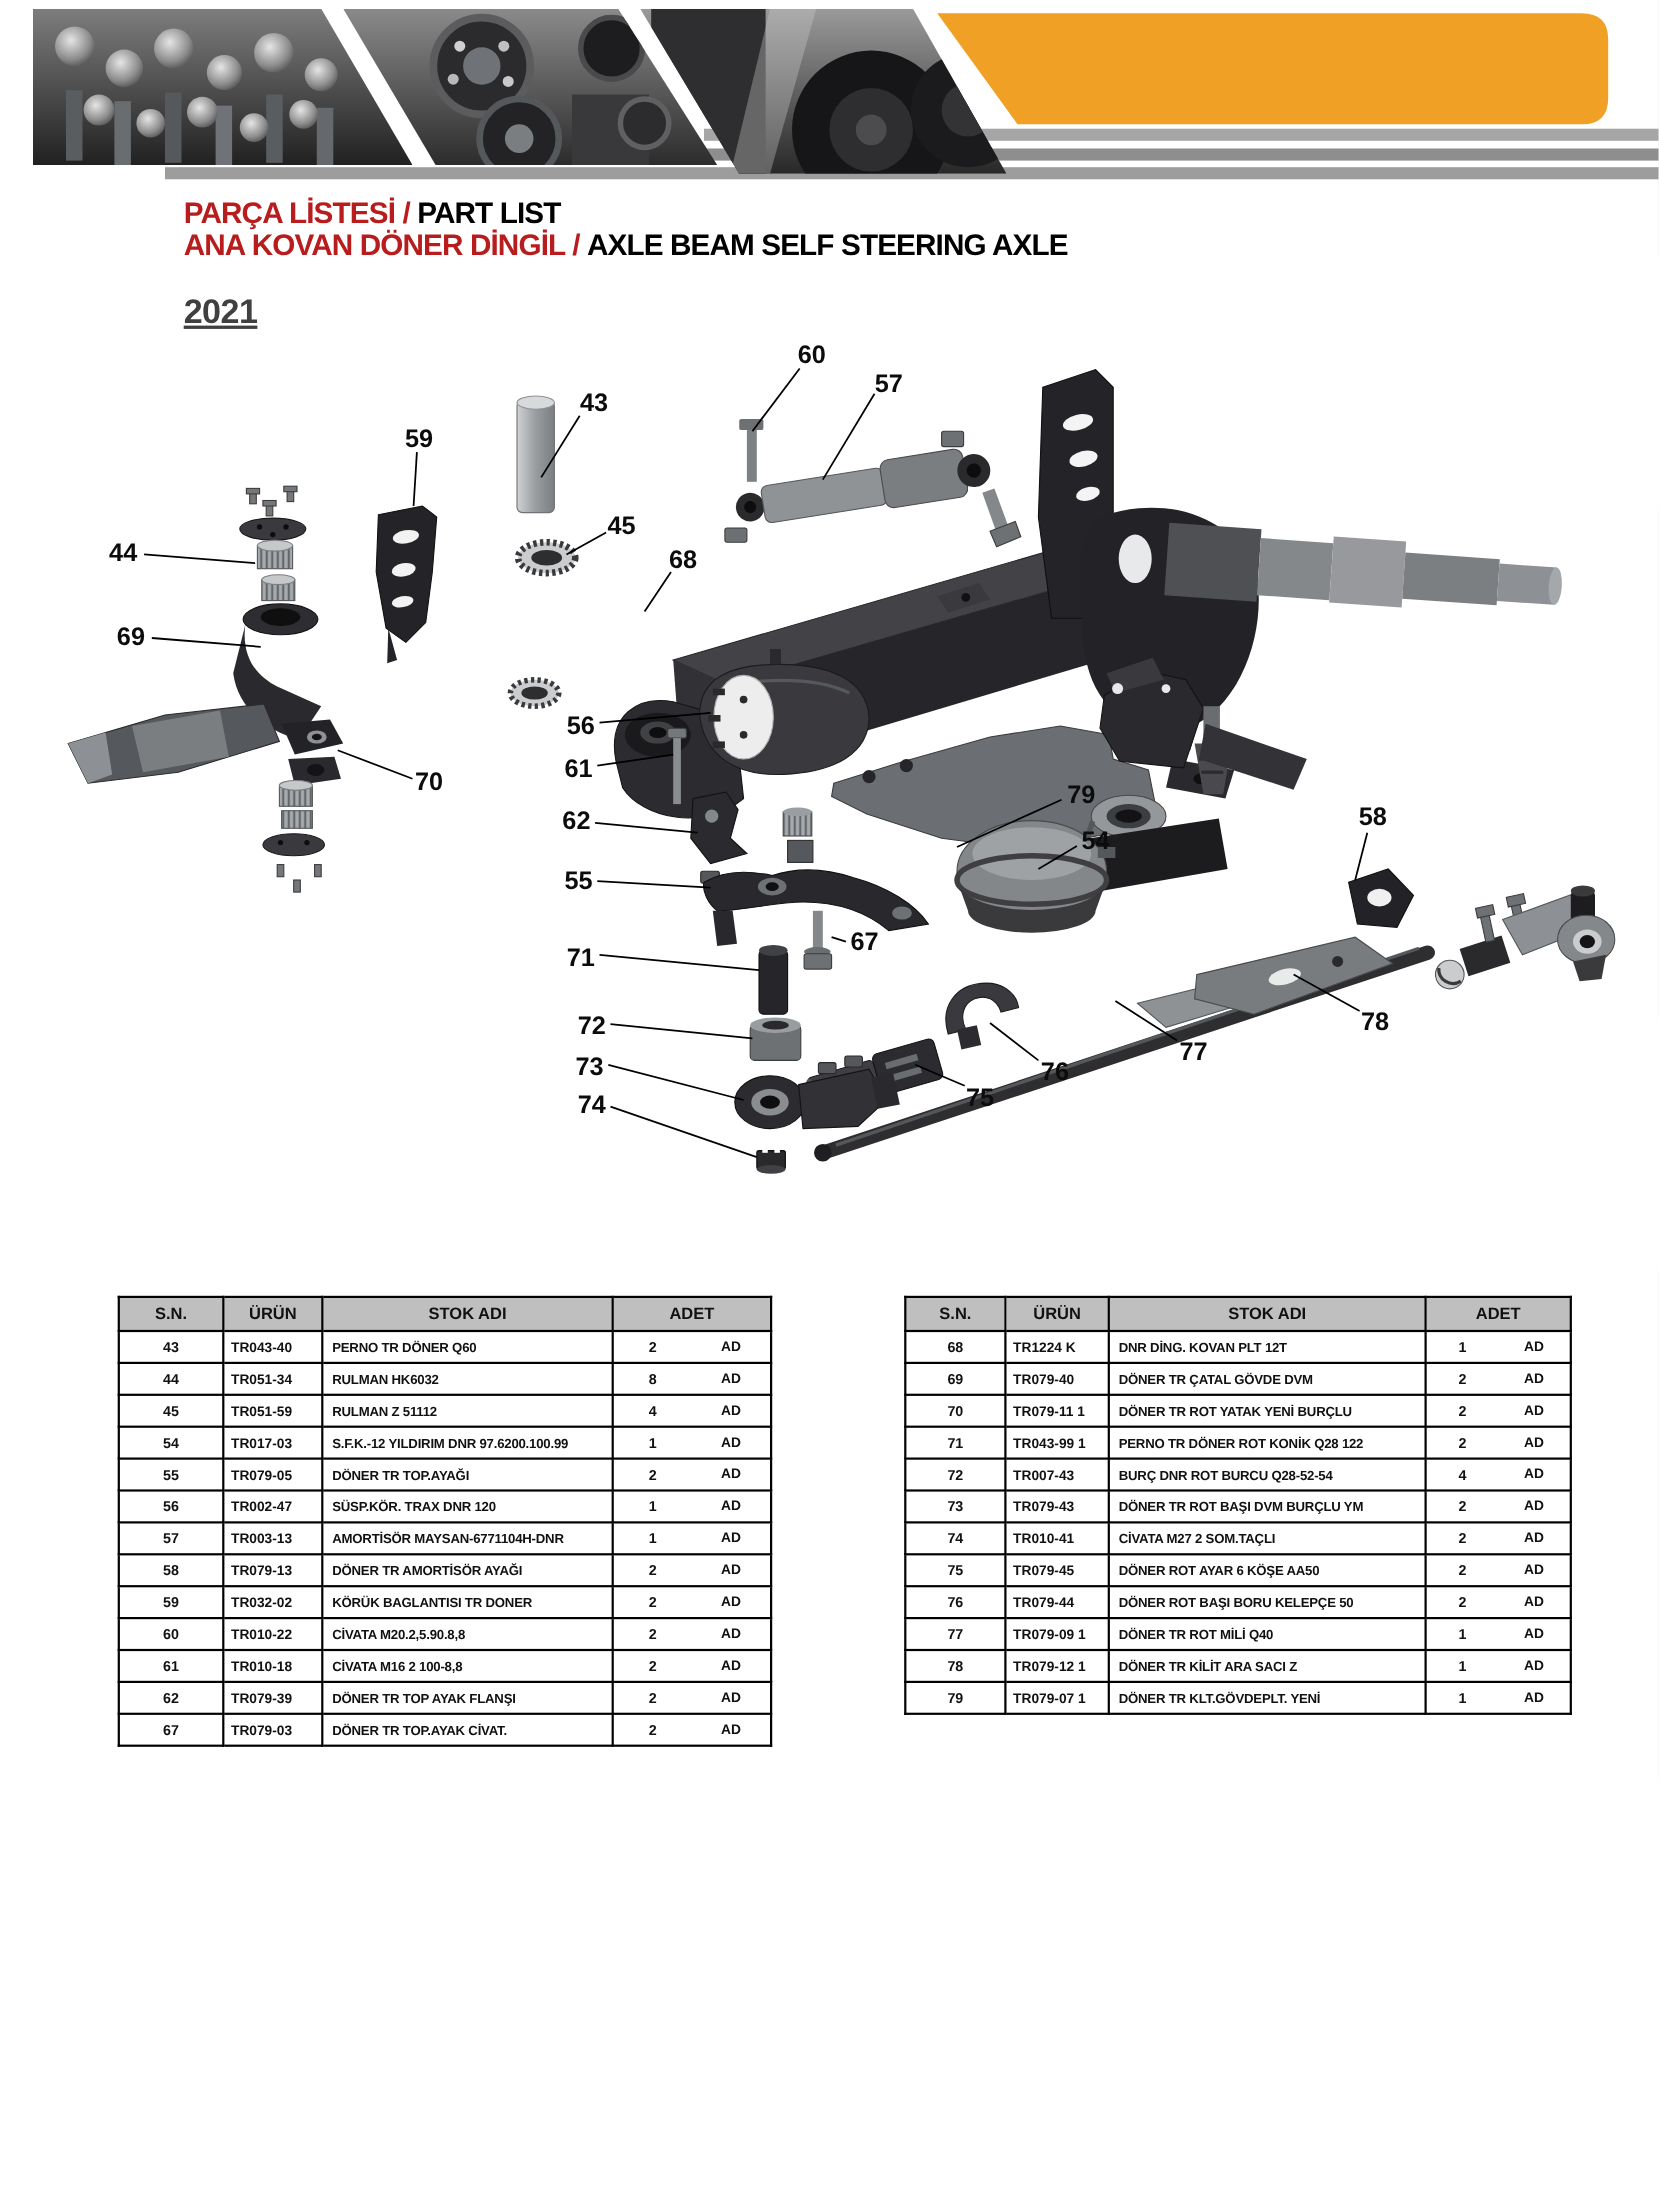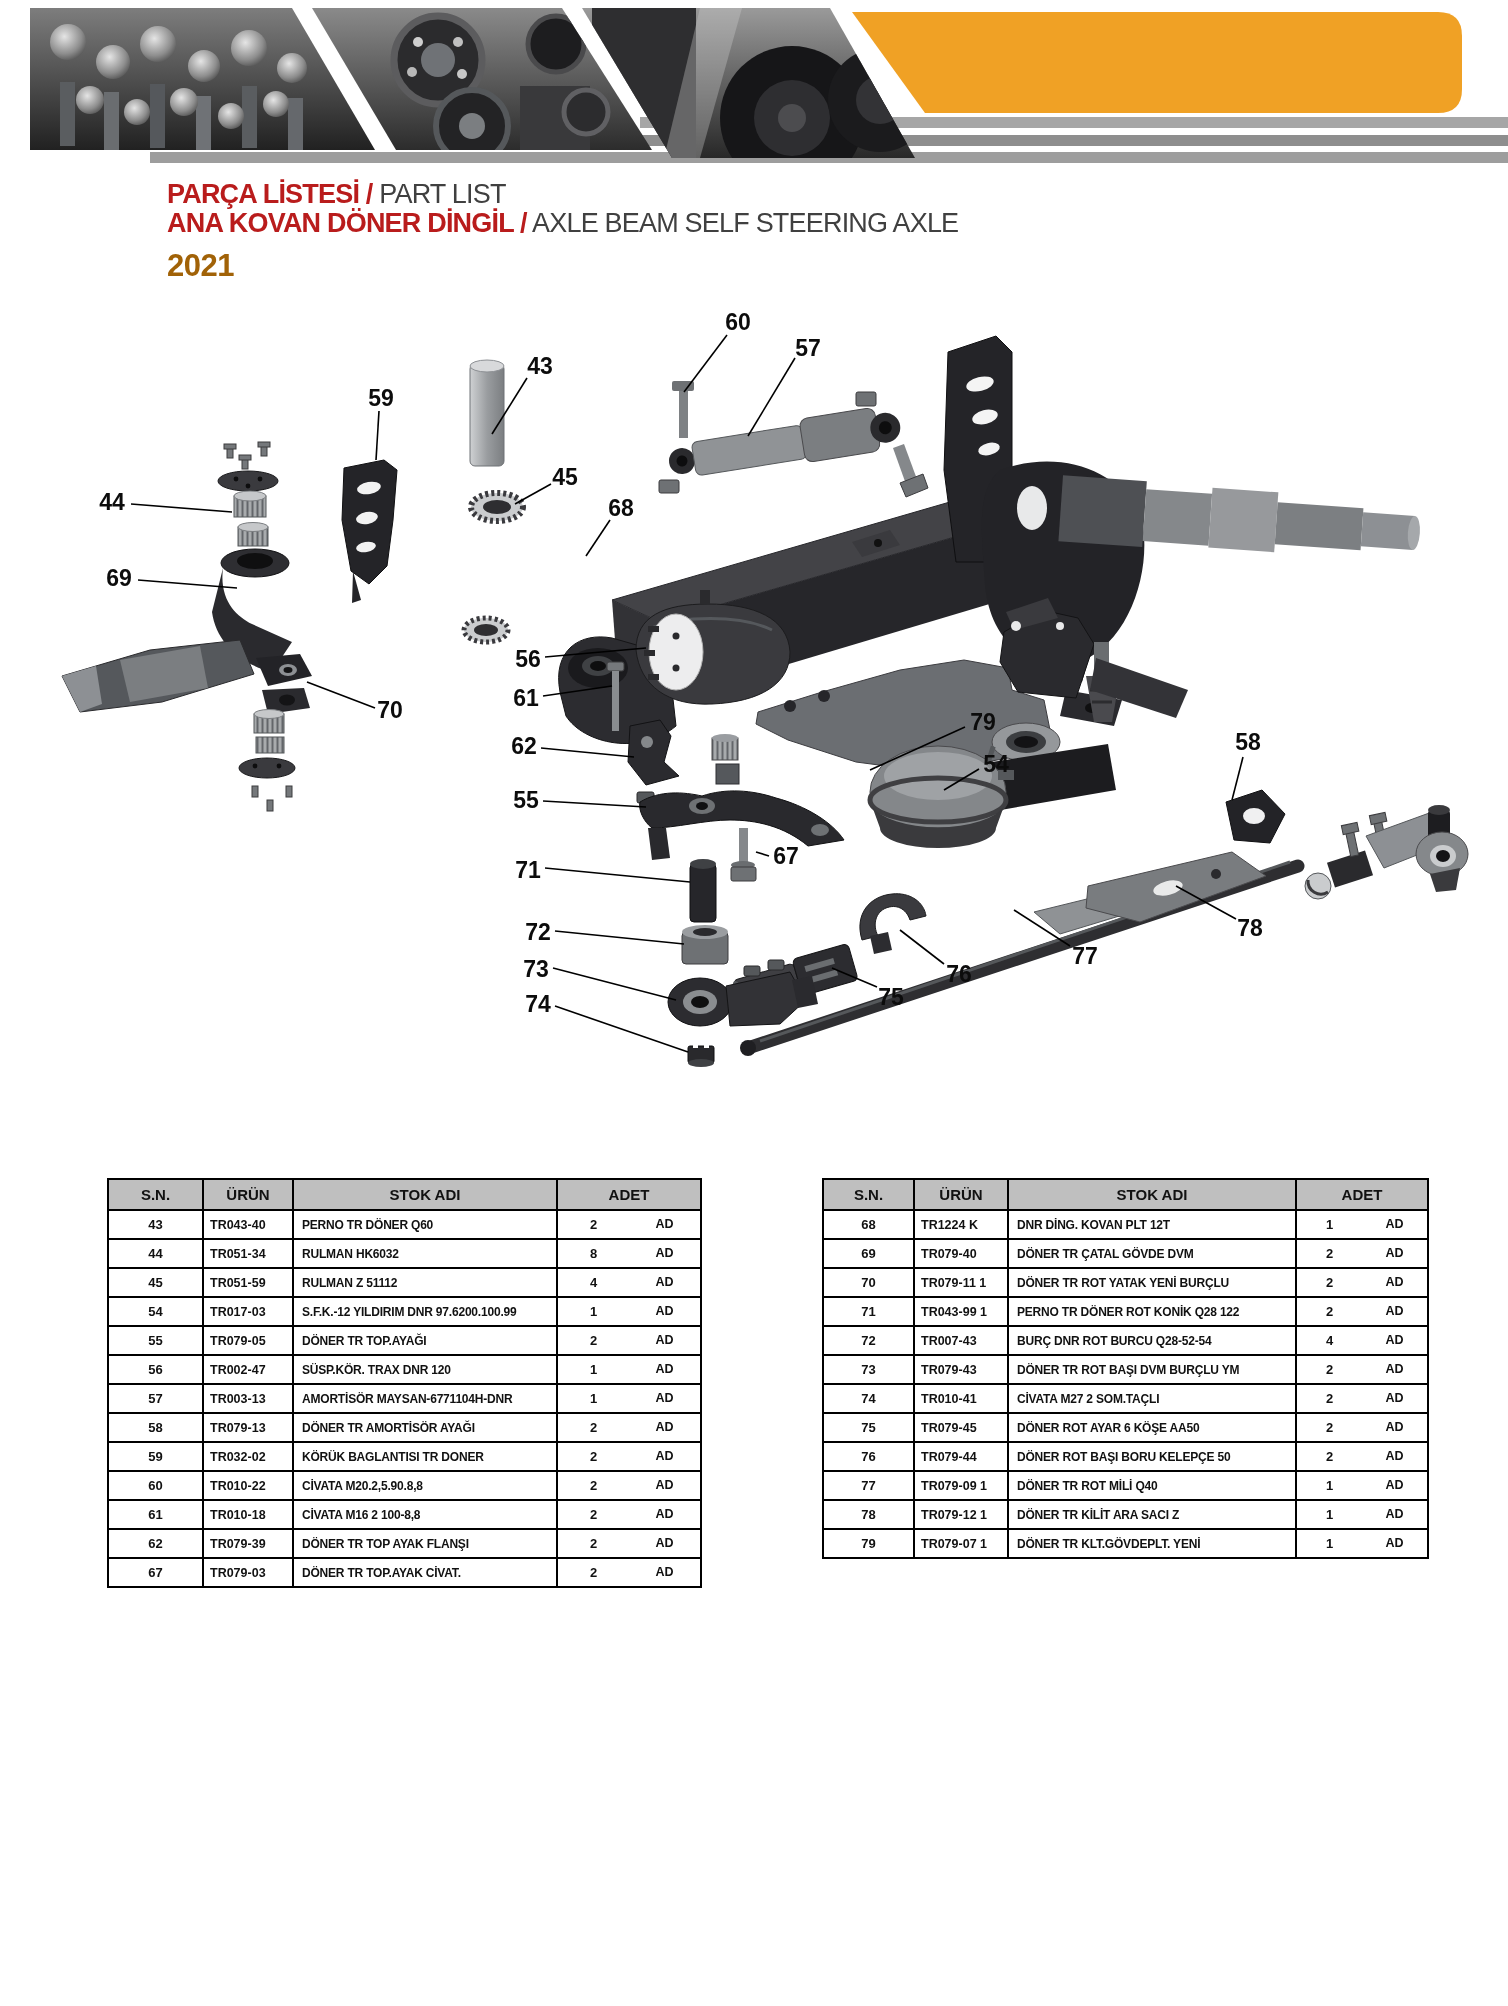--- a/index.html
+++ b/index.html
@@ -4,22 +4,22 @@
 <style>
   html,body{margin:0;padding:0;background:#e8e8e8;}
   #page{position:relative;width:1508px;height:2006px;background:#ffffff;overflow:hidden;
         font-family:"Liberation Sans",sans-serif;}
   
   #banner{position:absolute;left:0;top:0;width:1508px;height:180px;}
   
   #title-block{position:absolute;left:167px;top:180px;color:#111;}
   .t-line{font-size:27px;line-height:29px;letter-spacing:-0.8px;white-space:nowrap;}
   .t-bold{font-weight:700;color:#b91c1c;}
-  .t-light{font-weight:400;color:#404040;margin-top:33px;}
-  #year{margin-top:10px;font-size:31px;font-weight:700;letter-spacing:-0.5px;color:#a16207;}
+  .t-light{font-weight:700;color:#000000;margin-top:33px;}
+  #year{margin-top:28px;font-size:31px;font-weight:700;letter-spacing:-0.5px;color:#404040;text-decoration:underline;}
   
   #diagram{position:absolute;left:0;top:230px;width:1508px;height:880px;}
   .leader{stroke:#000;stroke-width:1.6;fill:none;}
   .callout-num{font:700 23px "Liberation Sans",sans-serif;fill:#0c0c0c;}
   
   .ptable{position:absolute;border-collapse:collapse;table-layout:fixed;background:#fff;border-radius:24px;}
   .ptable td,.ptable th{border:2px solid #000;overflow:hidden;white-space:nowrap;}
   .ptable th{background:#bfbfbf;height:27px;font:700 15px "Liberation Sans",sans-serif;color:#111;text-align:center;}
   .ptable td{height:25px;font:700 13px "Liberation Sans",sans-serif;color:#111;}
   td.c-sn{text-align:center;}

